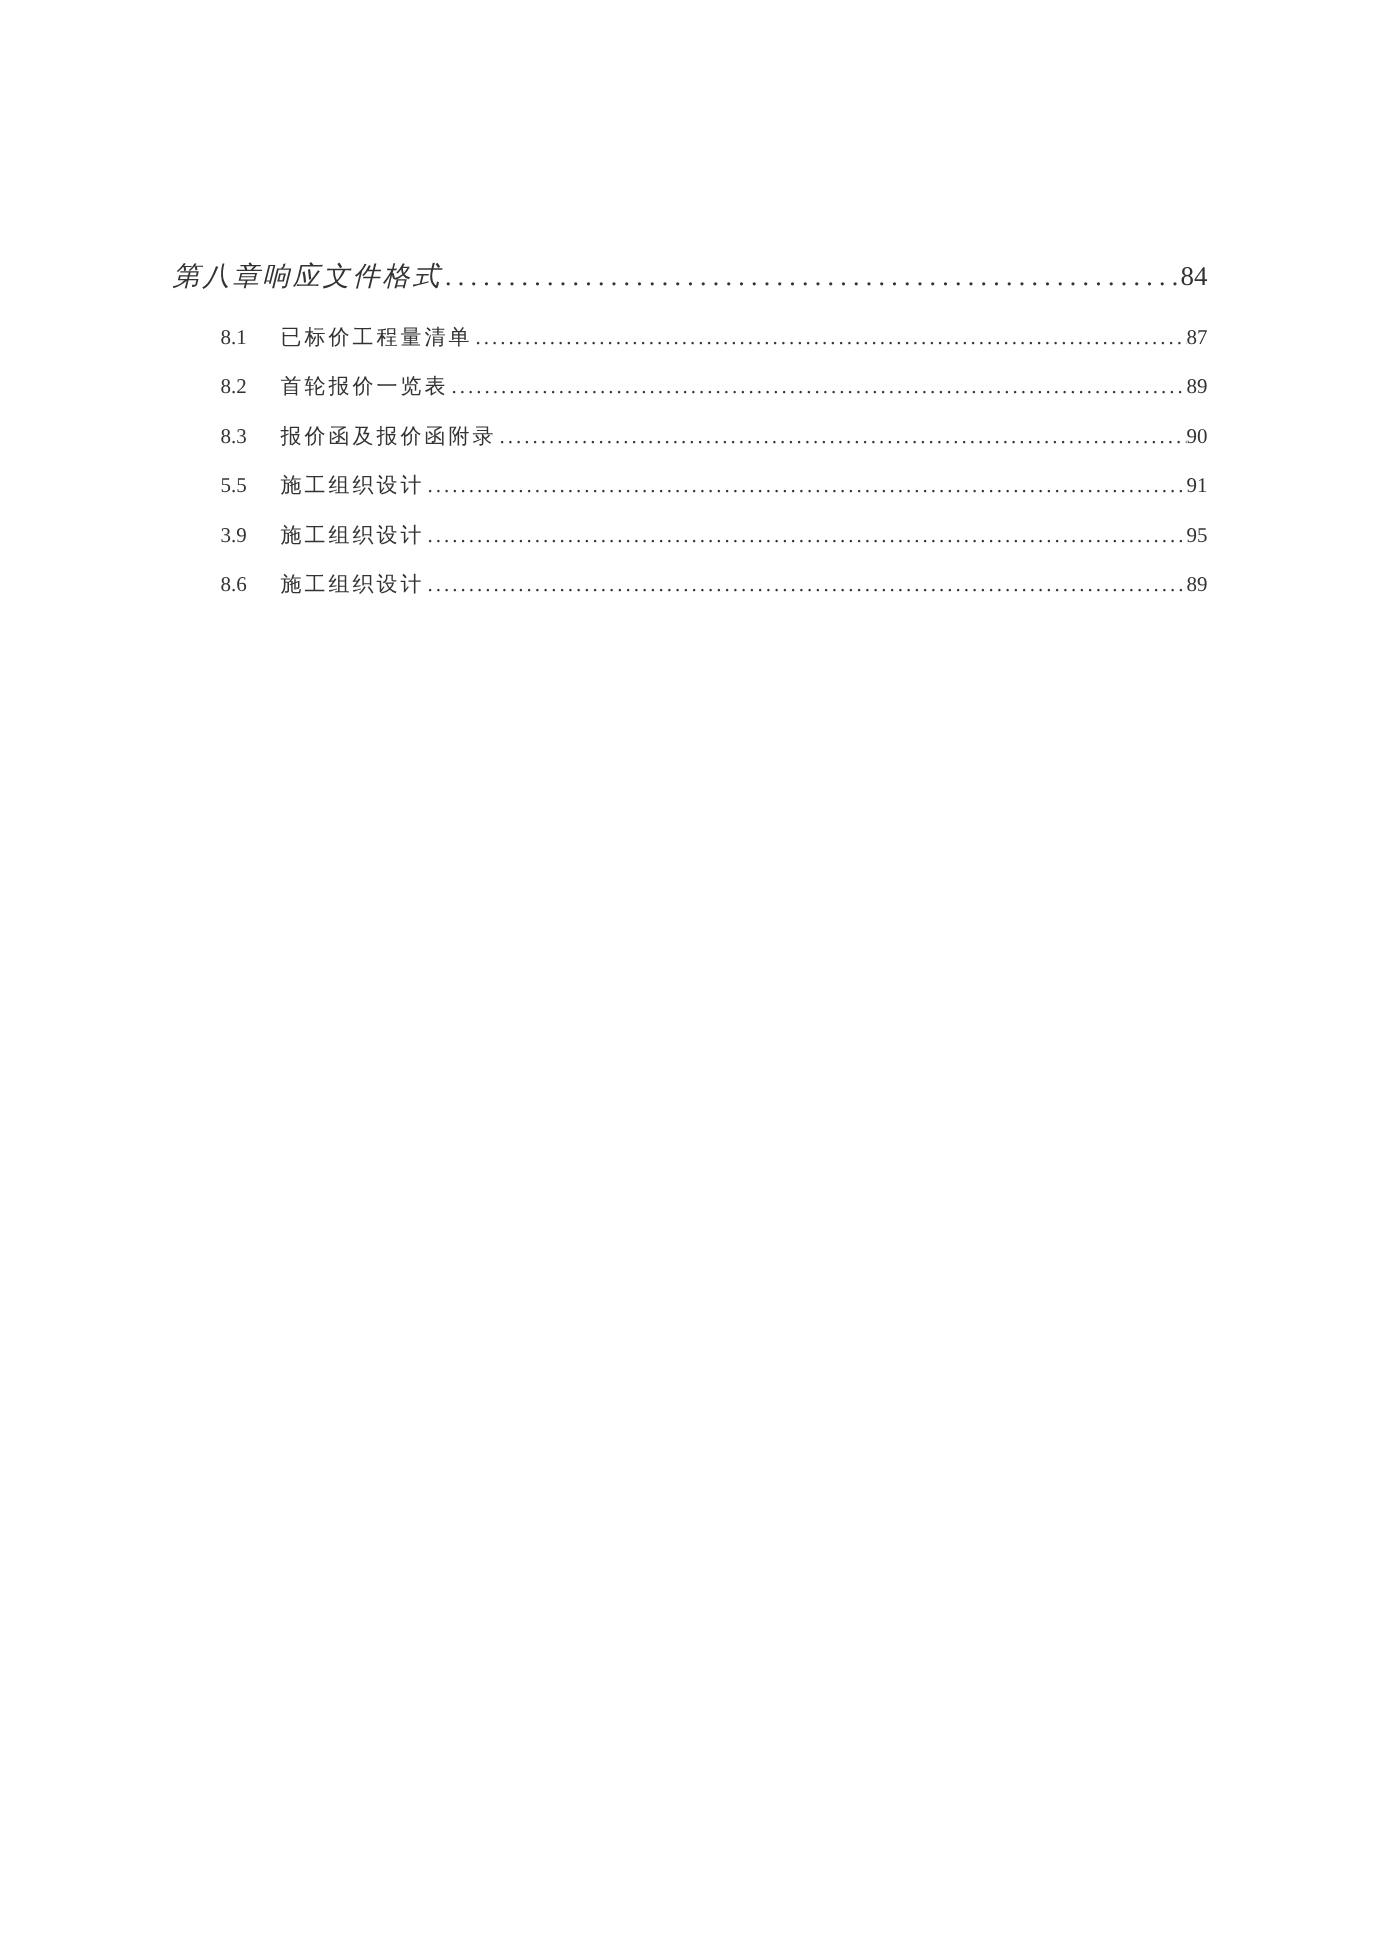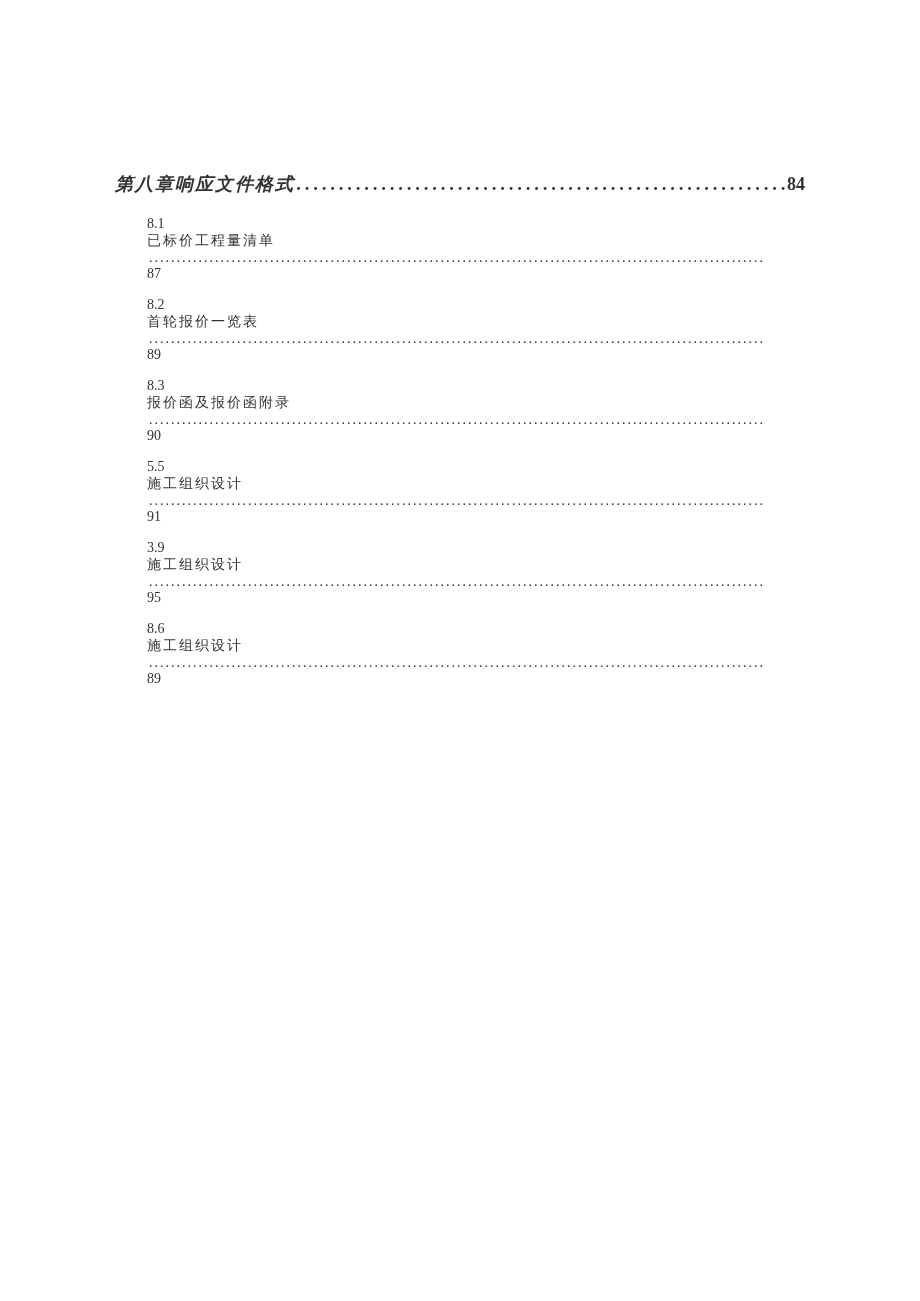--- a/index.html
+++ b/index.html
@@ -16,21 +16,20 @@
       padding: 130px 115px 0 115px;
     }
     .toc-chapter {
       display: flex;
       align-items: baseline;
       font-size: 18px;
       font-style: italic;
       letter-spacing: 2px;
       margin-bottom: 20px;
       white-space: nowrap;
-      font-weight: bold;
     }
     .toc-chapter .title {
       flex-shrink: 0;
     }
     .toc-chapter .dots {
       flex: 1;
       overflow: hidden;
       letter-spacing: 4px;
       padding: 0 2px;
     }
@@ -40,21 +39,20 @@
       letter-spacing: 0;
       margin-top: 44px;
     }
     .toc-sub {
       display: flex;
       align-items: baseline;
       font-size: 14px;
       margin-bottom: 15px;
       padding-left: 32px;
       white-space: nowrap;
-      flex-direction: column;
     }
     .toc-sub .num {
       flex-shrink: 0;
       width: 40px;
     }
     .toc-sub .title {
       flex-shrink: 0;
       letter-spacing: 2px;
     }
     .toc-sub .dots {

